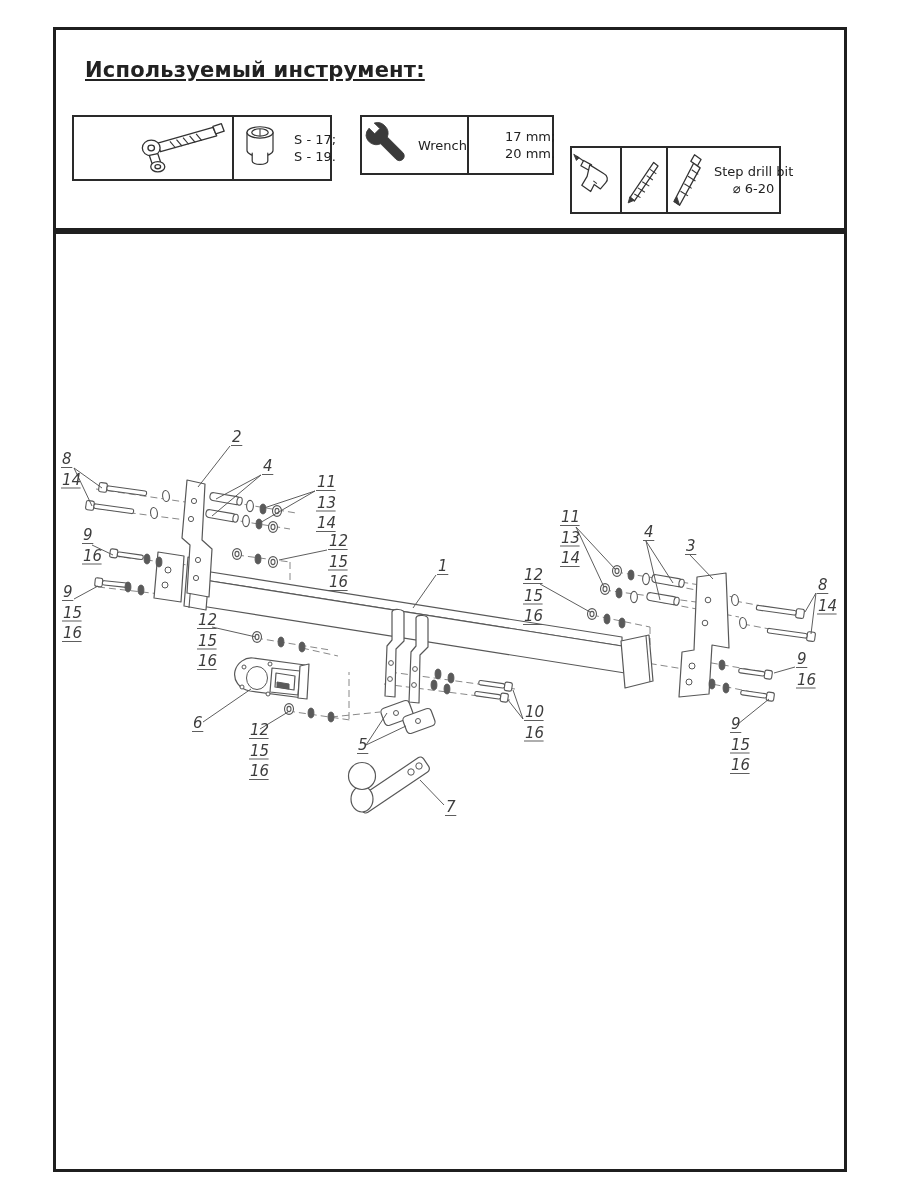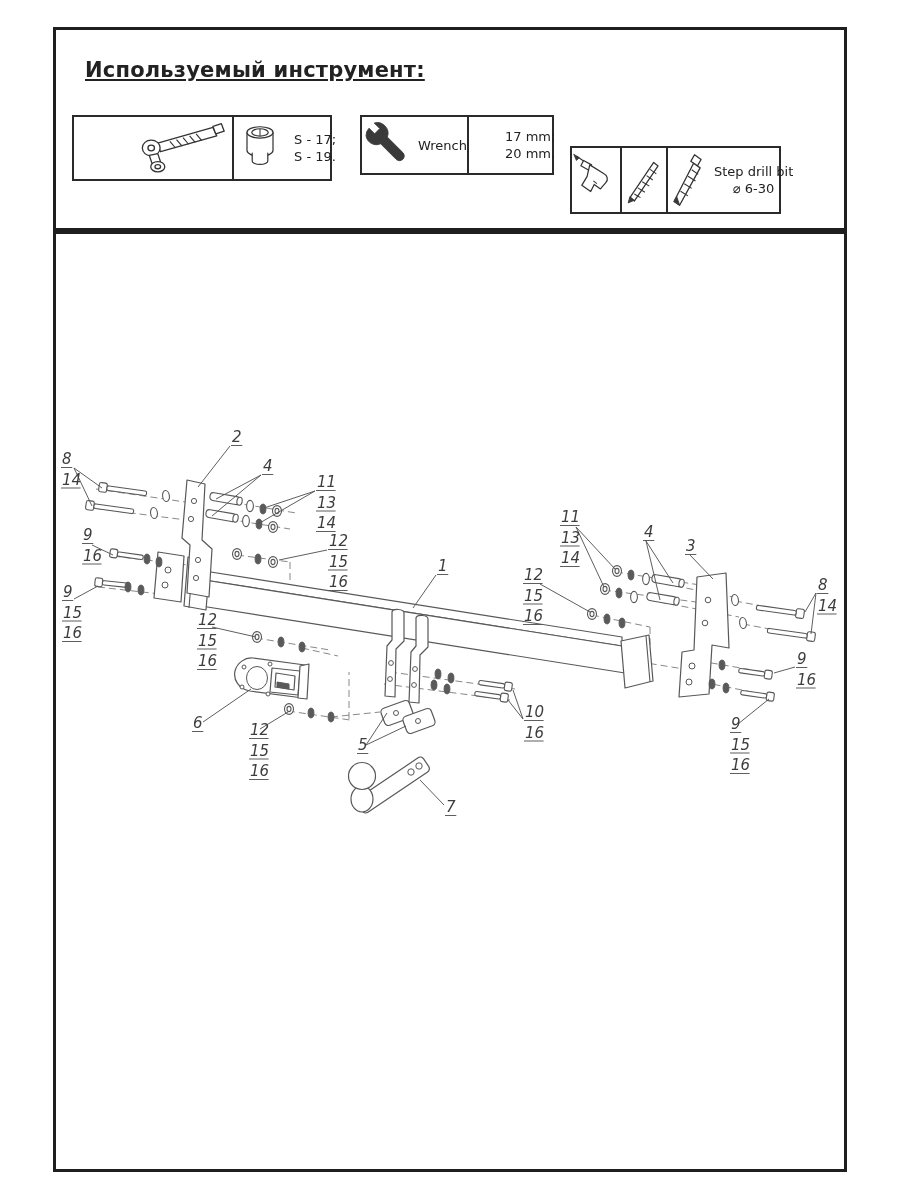--- a/index.html
+++ b/index.html
@@ -112,21 +112,21 @@
       <polygon class="icon" points="27,3 34,8 30,15 23,10"></polygon>
       <polygon class="icon" points="5,53 26,12 33,17 11,57"></polygon>
       <path class="icon-dark" d="M5,53 L11,57 L8,48 Z"></path>
       <line class="icon-line" x1="12" y1="42" x2="20" y2="47"></line>
       <line class="icon-line" x1="16" y1="34" x2="24" y2="39"></line>
       <line class="icon-line" x1="20" y1="26" x2="28" y2="31"></line>
       <line class="icon-line" x1="24" y1="19" x2="31" y2="24"></line>
     </svg>
     <div class="spec center">
       <div>Step drill bit</div>
-      <div>⌀ 6-30</div>
+      <div>⌀ 6-20</div>
     </div>
   </div>
 </div>
 
 <div class="frame" id="diagram-frame"></div>
 
 <svg id="diagram-svg" width="794" height="941" viewBox="53 231 794 941">
   <defs>
     <g id="washer">
         <ellipse class="hw" rx="3.4" ry="5.6"></ellipse>

